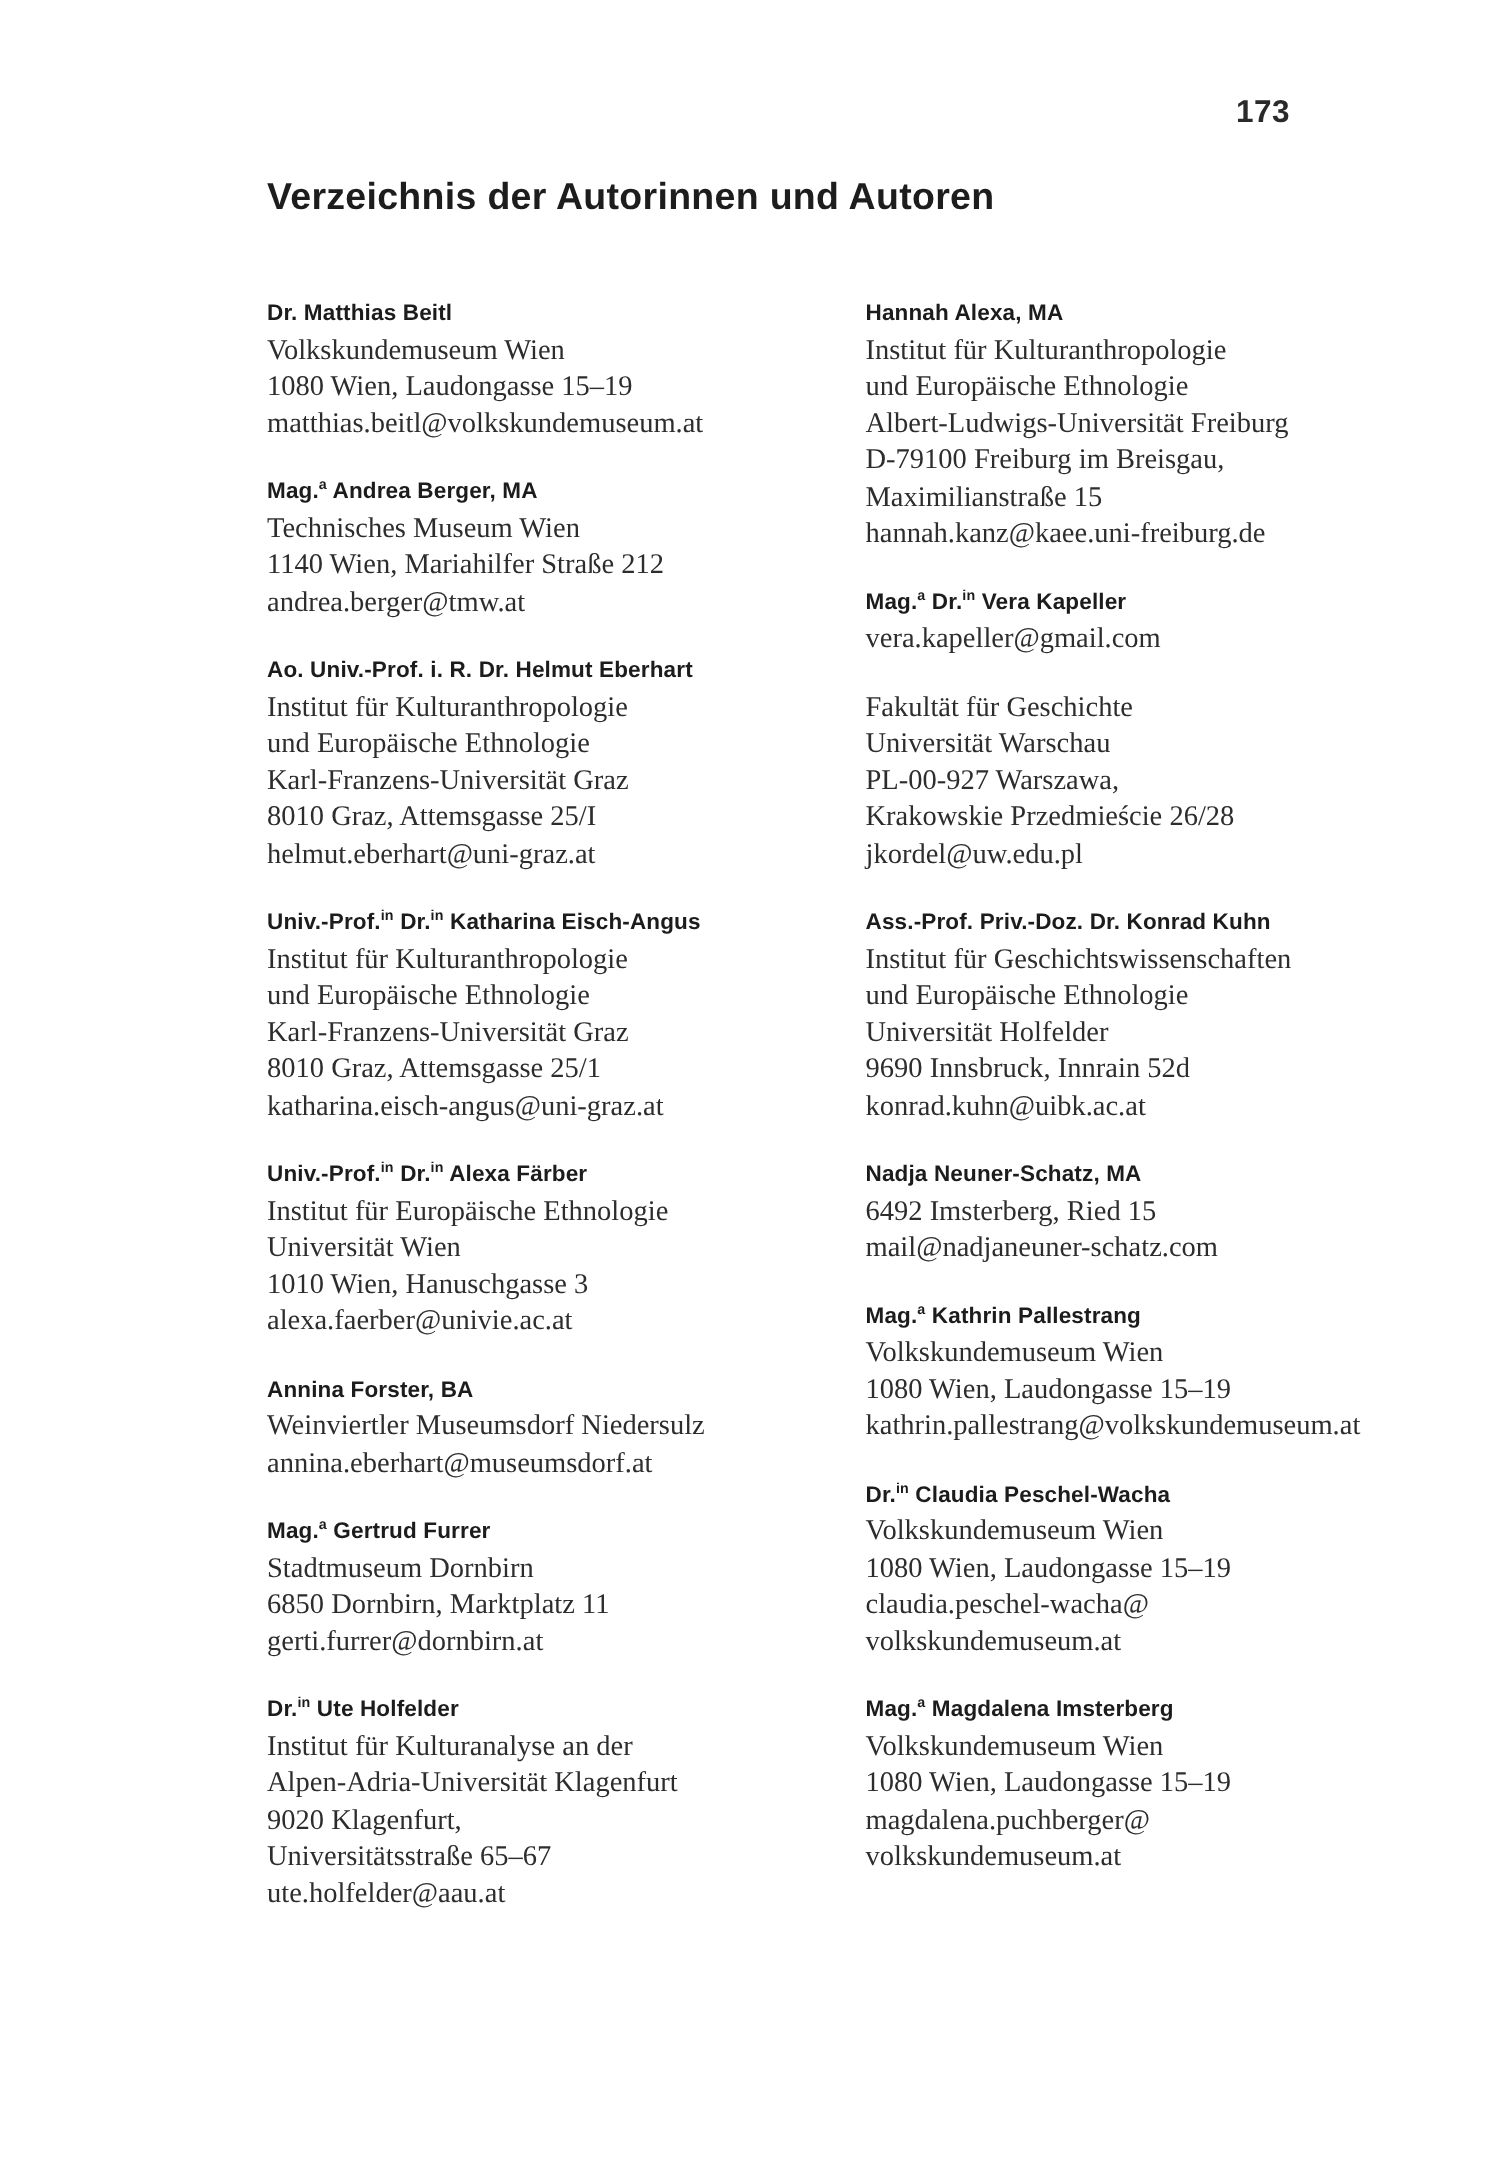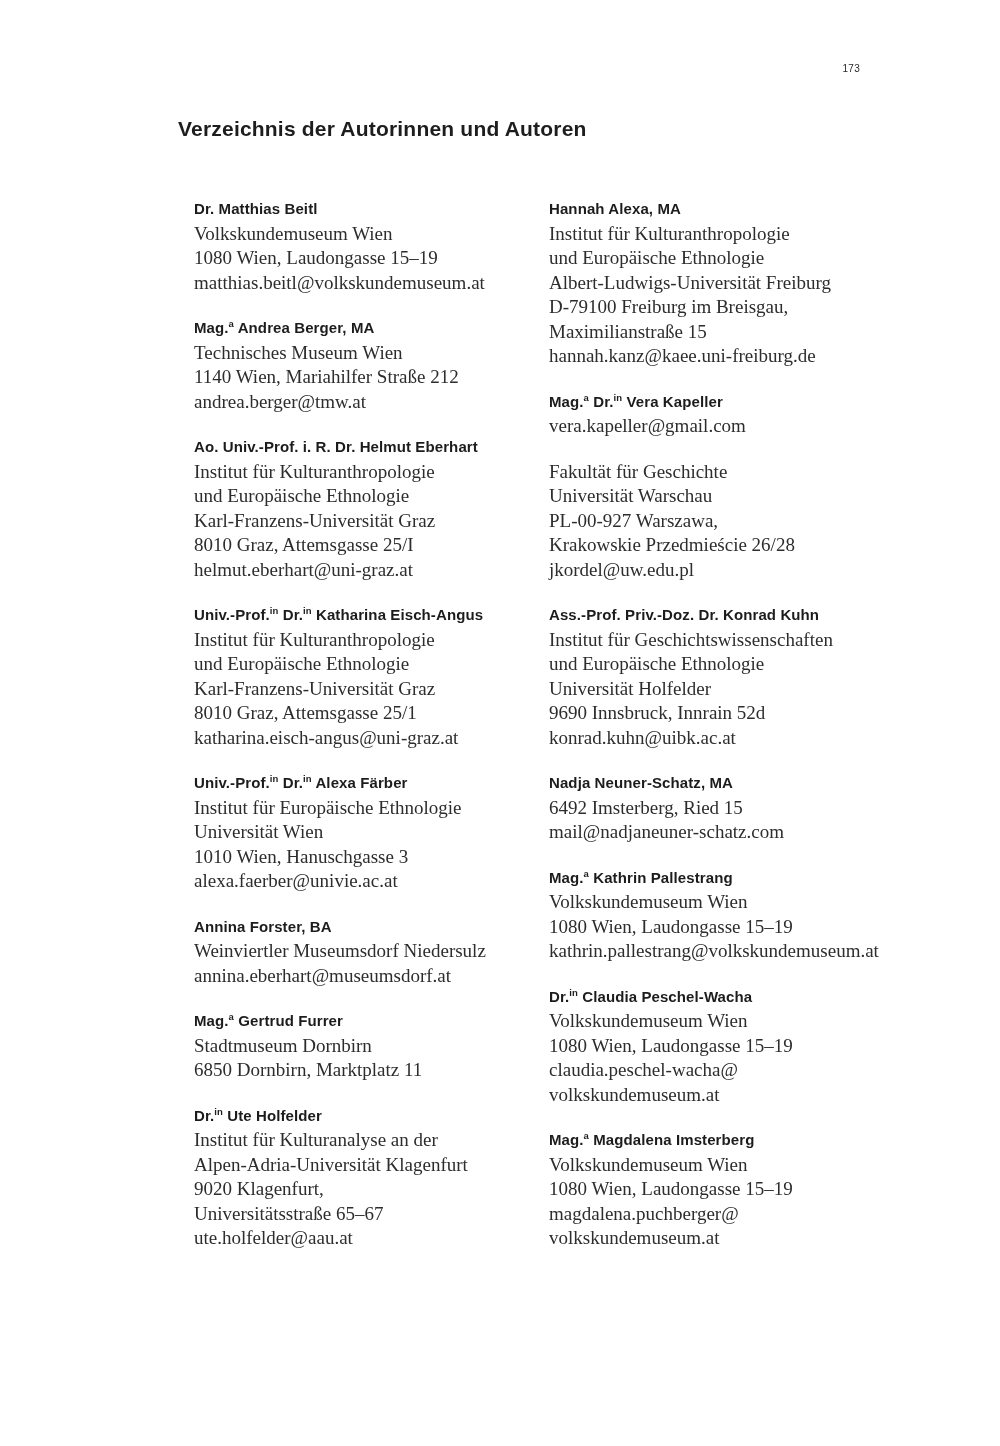--- a/index.html
+++ b/index.html
@@ -12,40 +12,41 @@
     height: 1446px;
     position: relative;
     font-family: "Liberation Sans", sans-serif;
     color: #1b1b1b;
     overflow: hidden;
   }
   .page-number {
     position: absolute;
     top: 63px;
     right: 140px;
-    font-size: 10px;
-    font-weight: 400;
+    font-size: 21px;
+    font-weight: 700;
     color: #2a2a2a;
     letter-spacing: 0.3px;
   }
   .page-title {
     position: absolute;
     top: 117px;
     left: 178px;
-    font-size: 21px;
+    font-size: 25px;
     font-weight: 700;
     color: #1d1d1d;
     letter-spacing: 0.2px;
   }
   .columns {
     position: absolute;
     top: 197px;
-    left: 194px;
+    left: 178px;
     width: 700px;
     display: flex;
+    gap: 44px;
   }
   .column {
     width: 355px;
     flex: 0 0 355px;
   }
   .entry {
     margin-bottom: 21px;
   }
   .entry-name {
     font-family: "Liberation Sans", sans-serif;
@@ -113,20 +114,21 @@
       </div>
       <div class="entry">
         <div class="entry-name"><span>Annina Forster, BA</span></div>
         <div class="entry-line">Weinviertler Museumsdorf Niedersulz</div>
         <div class="entry-line">annina.eberhart@museumsdorf.at</div>
       </div>
       <div class="entry">
         <div class="entry-name"><span>Mag.</span><sup>a</sup><span> Gertrud Furrer</span></div>
         <div class="entry-line">Stadtmuseum Dornbirn</div>
         <div class="entry-line">6850 Dornbirn, Marktplatz 11</div>
+        <div class="entry-line">gerti.furrer@dornbirn.at</div>
       </div>
       <div class="entry">
         <div class="entry-name"><span>Dr.</span><sup>in</sup><span> Ute Holfelder</span></div>
         <div class="entry-line">Institut für Kulturanalyse an der</div>
         <div class="entry-line">Alpen-Adria-Universität Klagenfurt</div>
         <div class="entry-line">9020 Klagenfurt,</div>
         <div class="entry-line">Universitätsstraße 65–67</div>
         <div class="entry-line">ute.holfelder@aau.at</div>
       </div>
     </div>

